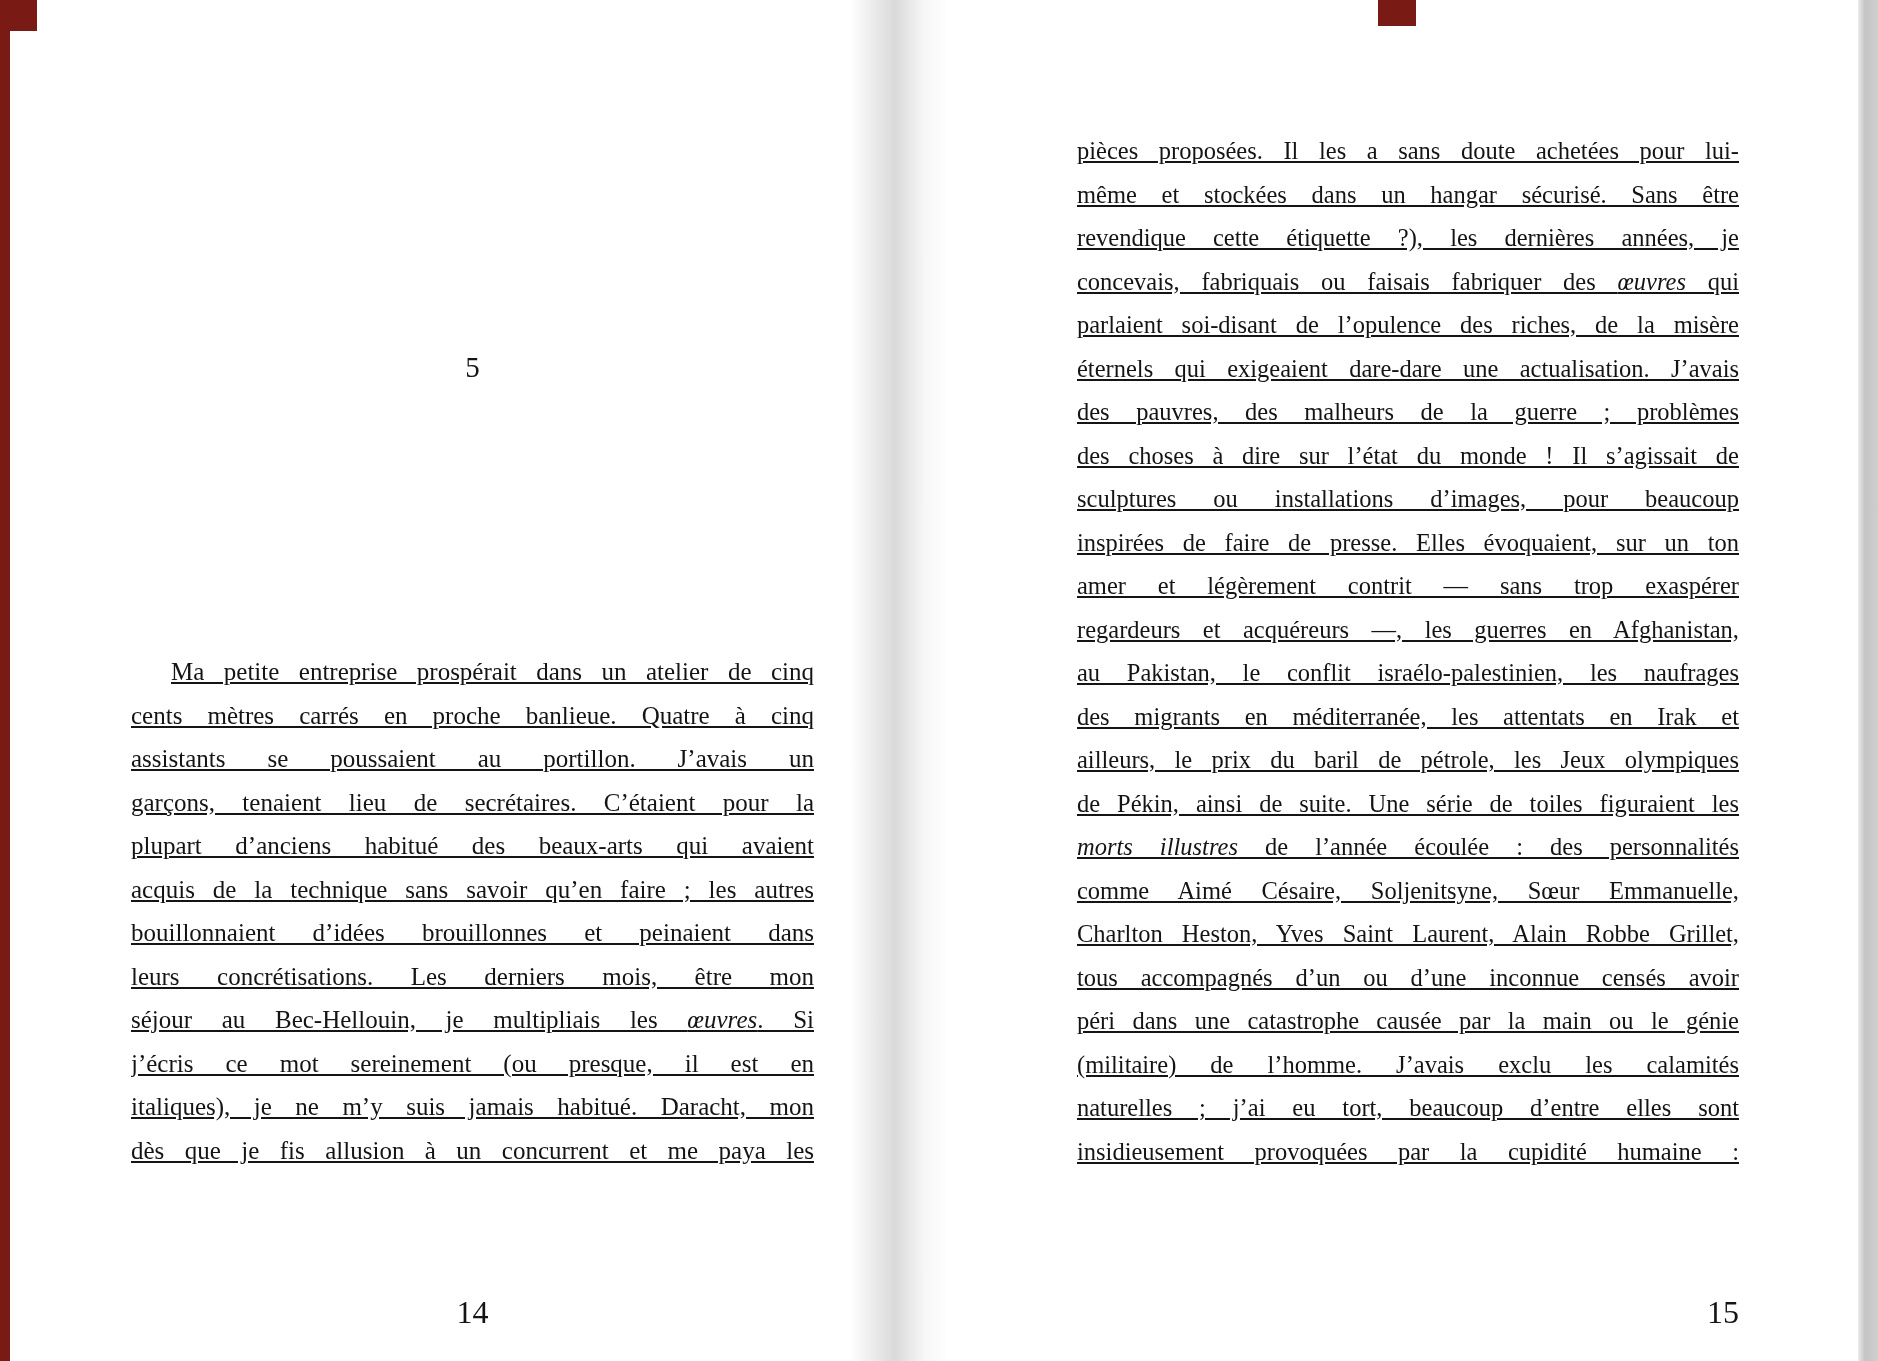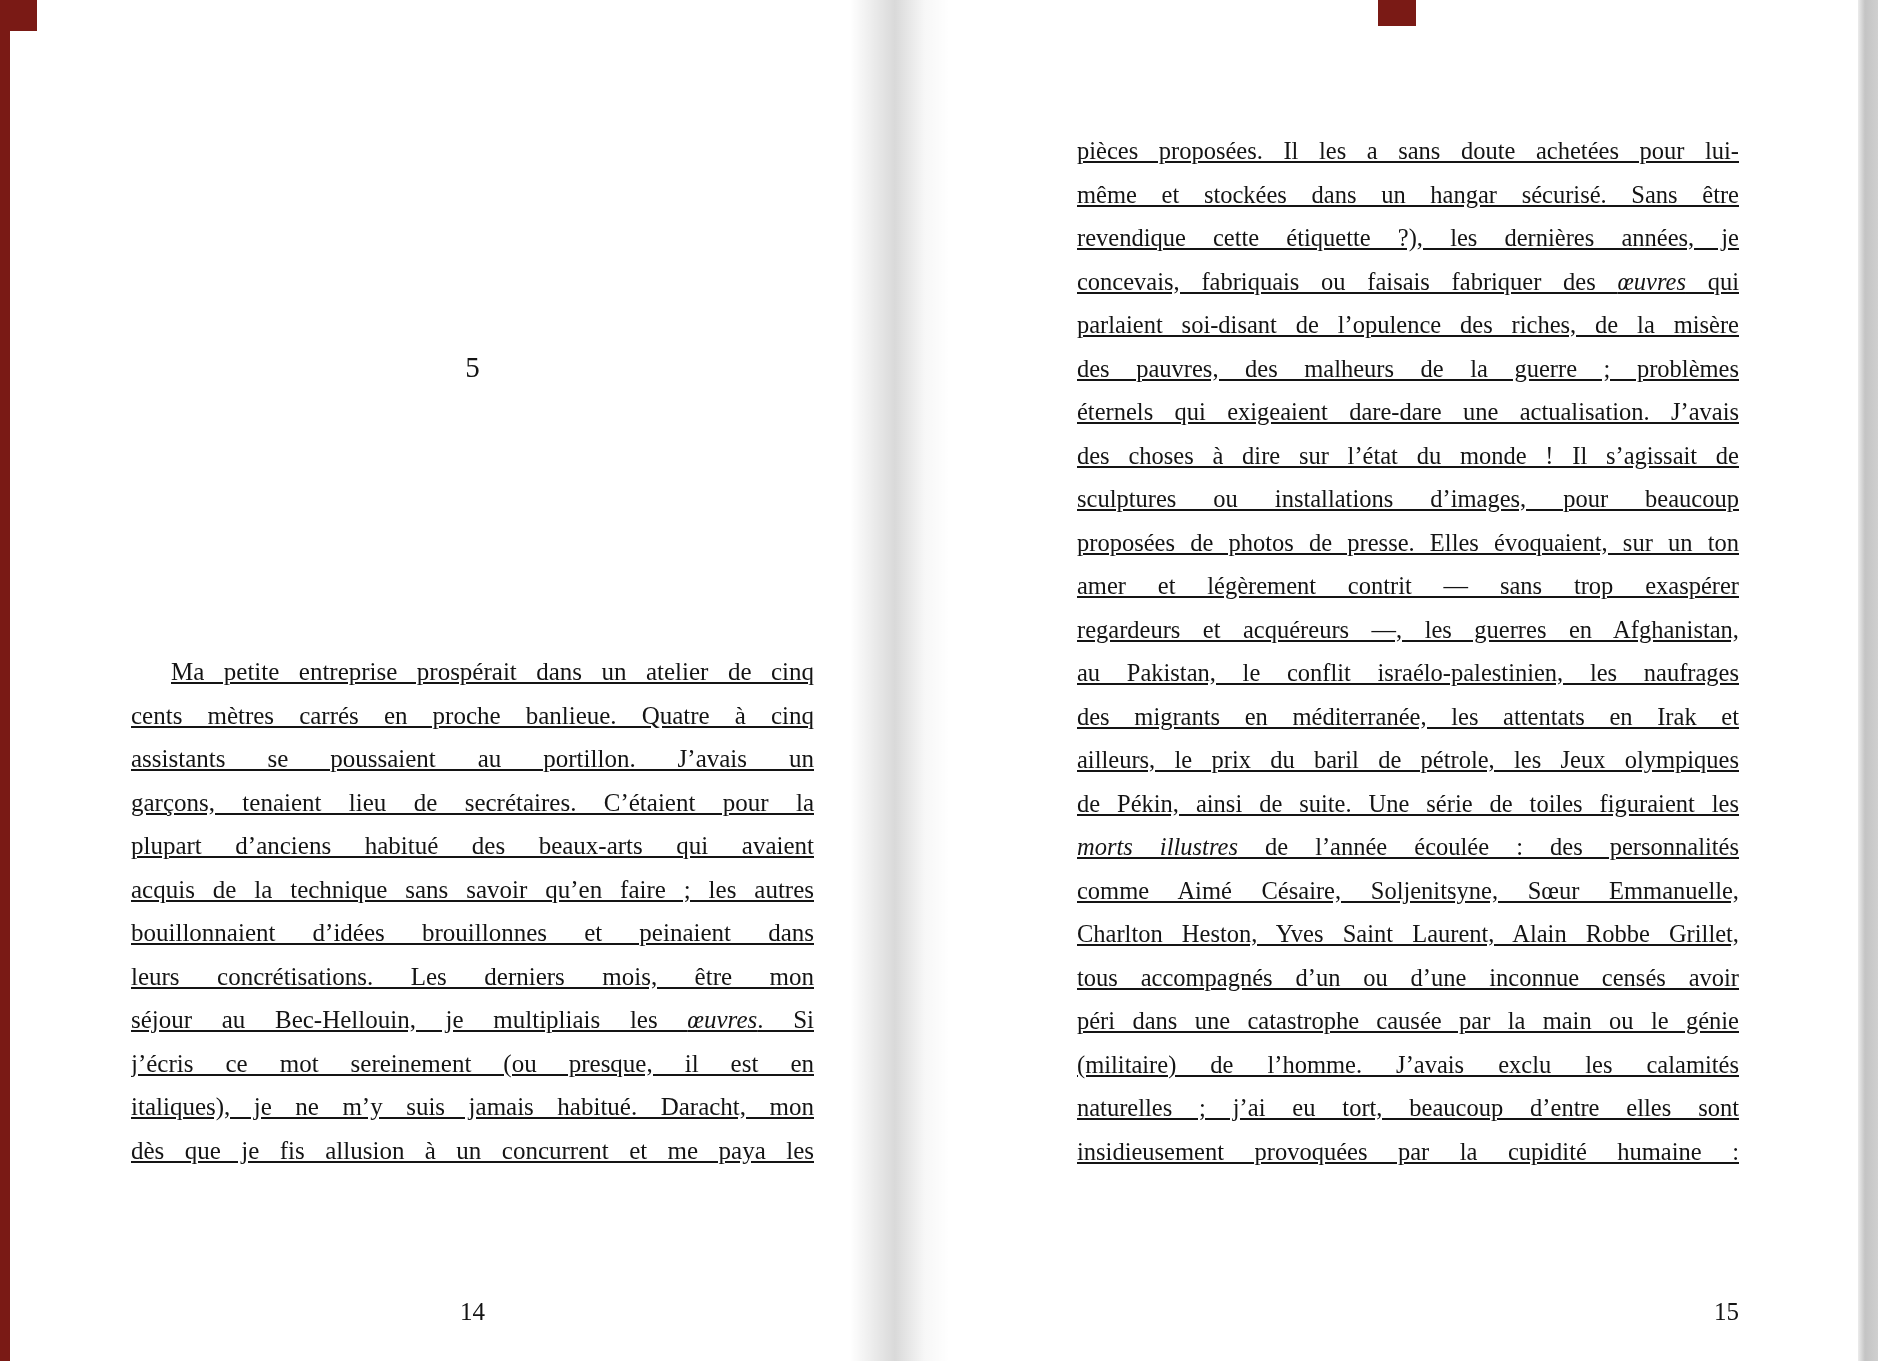--- a/index.html
+++ b/index.html
@@ -29,21 +29,21 @@
   }
   .text-block { position: absolute; text-align: justify; text-decoration: underline; }
   .text-left  { left: 131px;  top: 614px; width: 683px; font-size: 25px;   line-height: 43.5px; margin-top: 36px; }
   .text-right { left: 1077px; top: 129px; width: 662px; font-size: 24.5px; line-height: 43.5px; }
   .line { text-align: justify; text-align-last: justify; height: 43.5px; overflow: hidden; }
   .line.indent { padding-left: 40px; }
   .line i { font-style: italic; }
 
   .page-number {
     position: absolute; top: 1295px; text-align: center;
-    font-size: 25px; line-height: 34px;
+    font-size: 32px; line-height: 34px;
   }
   .pn-left  { left: 131px;  width: 683px; }
   .pn-right { left: 1077px; width: 662px; text-align: right; }
 </style>
 </head>
 <body>
 
 <div class="spread">
 
   <div class="gutter-shadow"></div>
@@ -73,25 +73,25 @@
     <div class="page-number pn-left">14</div>
   </div>
 
   <div>
     <div class="text-block text-right">
         <div class="line"><span>pièces proposées. Il les a sans doute achetées pour lui-</span></div>
         <div class="line"><span>même et stockées dans un hangar sécurisé. Sans être</span></div>
         <div class="line"><span>revendique cette étiquette ?), les dernières années, je</span></div>
         <div class="line"><span>concevais, fabriquais ou faisais fabriquer des </span><i>œuvres</i><span> qui</span></div>
         <div class="line"><span>parlaient soi-disant de l’opulence des riches, de la misère</span></div>
+        <div class="line"><span>éternels qui exigeaient dare-dare une actualisation. J’avais</span></div>
         <div class="line"><span>des pauvres, des malheurs de la guerre ; problèmes</span></div>
-        <div class="line"><span>éternels qui exigeaient dare-dare une actualisation. J’avais</span></div>
         <div class="line"><span>des choses à dire sur l’état du monde ! Il s’agissait de</span></div>
         <div class="line"><span>sculptures ou installations d’images, pour beaucoup</span></div>
-        <div class="line"><span>proposées de photos de presse. Elles évoquaient, sur un ton</span></div>
+        <div class="line"><span>inspirées de faire de presse. Elles évoquaient, sur un ton</span></div>
         <div class="line"><span>amer et légèrement contrit — sans trop exaspérer</span></div>
         <div class="line"><span>regardeurs et acquéreurs —, les guerres en Afghanistan,</span></div>
         <div class="line"><span>au Pakistan, le conflit israélo-palestinien, les naufrages</span></div>
         <div class="line"><span>des migrants en méditerranée, les attentats en Irak et</span></div>
         <div class="line"><span>ailleurs, le prix du baril de pétrole, les Jeux olympiques</span></div>
         <div class="line"><span>de Pékin, ainsi de suite. Une série de toiles figuraient les</span></div>
         <div class="line"><i>morts illustres</i><span> de l’année écoulée : des personnalités</span></div>
         <div class="line"><span>comme Aimé Césaire, Soljenitsyne, Sœur Emmanuelle,</span></div>
         <div class="line"><span>Charlton Heston, Yves Saint Laurent, Alain Robbe Grillet,</span></div>
         <div class="line"><span>tous accompagnés d’un ou d’une inconnue censés avoir</span></div>

